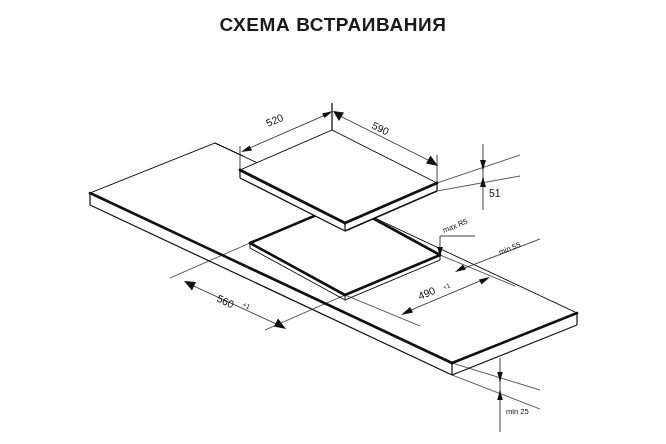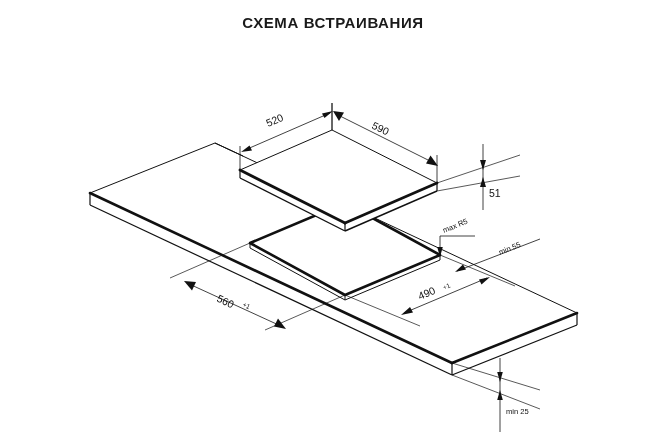--- a/index.html
+++ b/index.html
@@ -20,21 +20,21 @@
     height: 444px;
     background: #ffffff;
   }
   #diagram-title {
     position: absolute;
     top: 14px;
     left: 0;
     width: 666px;
     text-align: center;
     font-family: "Liberation Sans", sans-serif;
-    font-size: 15px;
+    font-size: 19px;
     font-weight: bold;
     letter-spacing: 0.6px;
     color: #1a1a1a;
     white-space: nowrap;
   }
   #drawing-svg {
     position: absolute;
     top: 0;
     left: 0;
     width: 666px;

